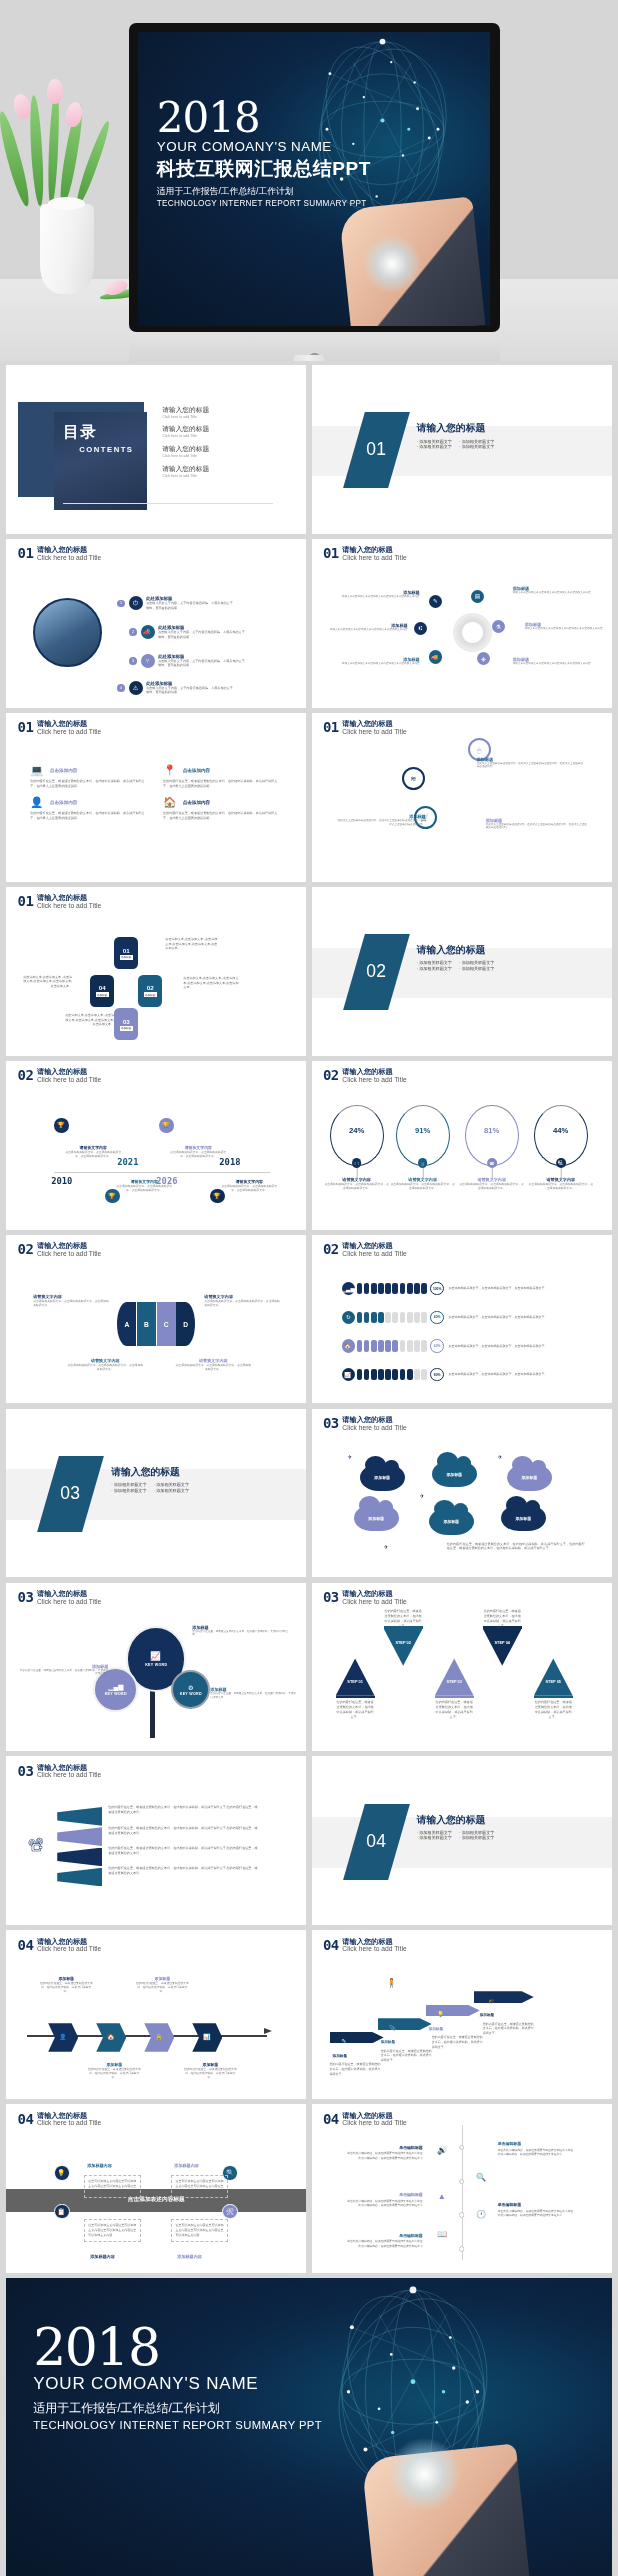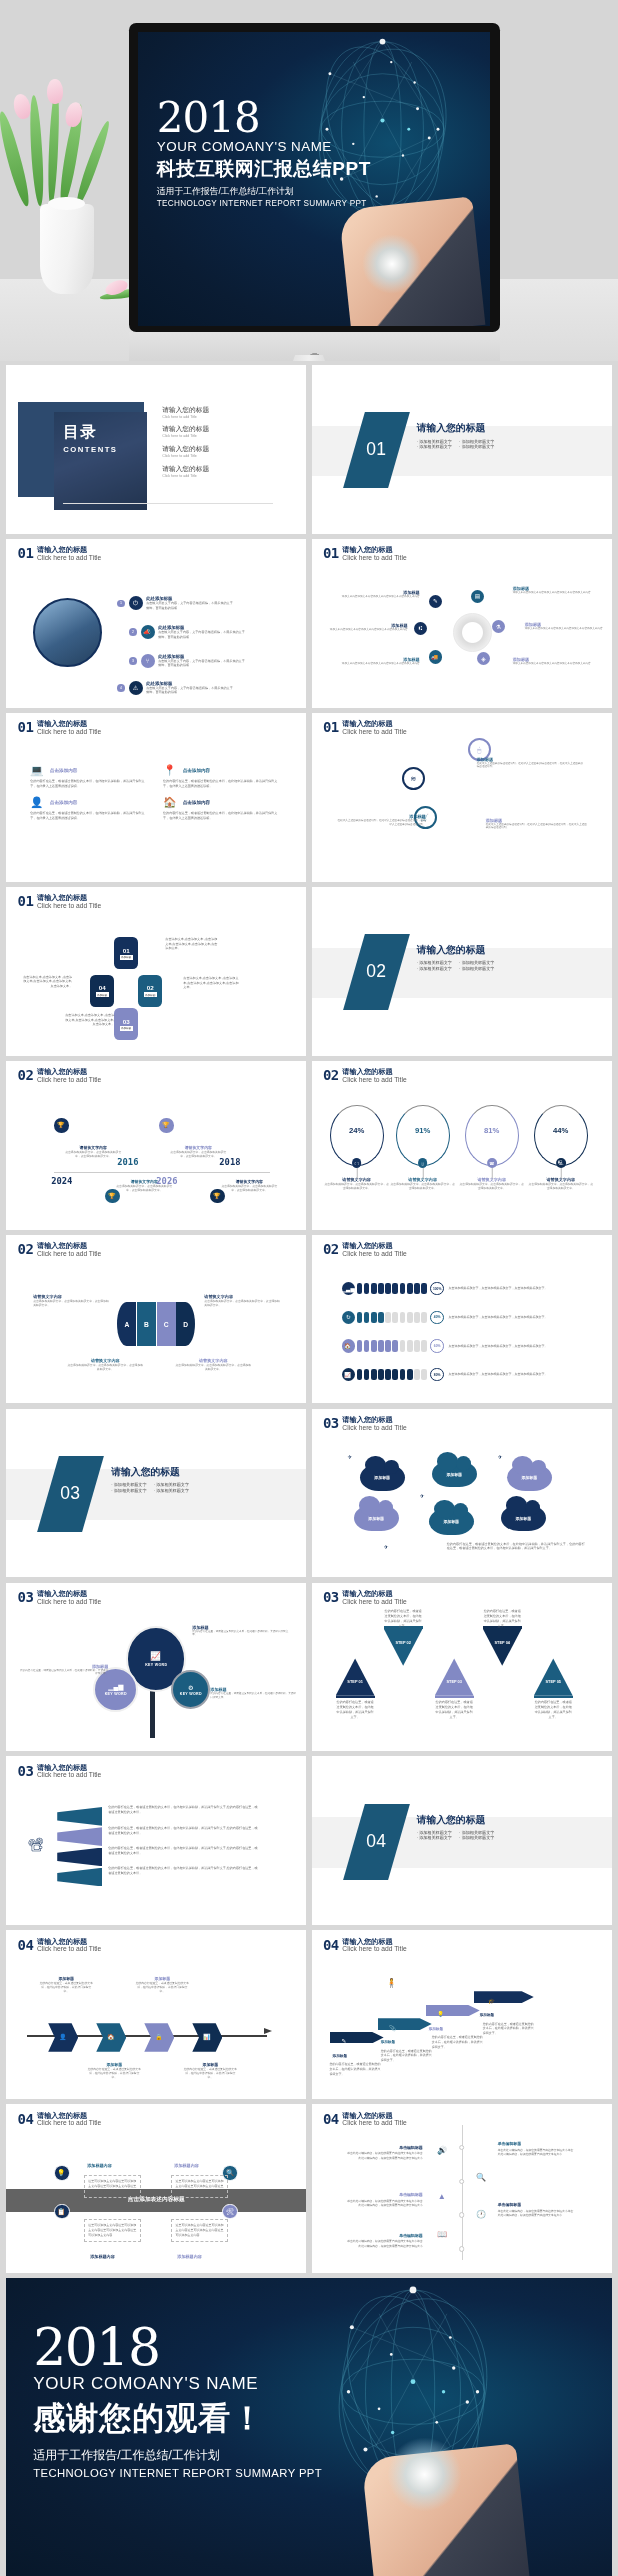--- a/index.html
+++ b/index.html
@@ -83,21 +83,21 @@
   .div-bul span{font-size:4.1px;color:#444;}
   .div-bul span:before{content:"· ";}
 
   
   .toc-bg{position:absolute;left:4%;top:22%;width:42%;height:56%;background:#2d4a6e;}
   .toc-img{position:absolute;left:16%;top:28%;width:31%;height:58%;
      background:linear-gradient(160deg,#243a55 0%,#44557a 45%,#1b2535 100%);}
   .toc-ov{position:absolute;left:16%;top:28%;width:31%;height:58%;background:rgba(40,64,100,.55);}
   .toc-word{position:absolute;left:19%;top:34%;color:#fff;}
   .toc-word .cn{font-size:15.5px;font-weight:700;letter-spacing:1.5px;}
-  .toc-word .en{font-size:7.7px;font-weight:700;letter-spacing:1.5px;margin-top:1.5px;}
+  .toc-word .en{font-size:7.7px;font-weight:700;letter-spacing:1.5px;margin-top:1.5px;margin-left:16px;}
   .toc-list{position:absolute;left:52%;top:24%;width:40%;}
   .toc-item{margin-bottom:6.7px;}
   .toc-item .t{font-size:6.7px;color:#3a3a3a;}
   .toc-item .s{font-size:3.6px;color:#999;}
   .toc-rule{position:absolute;left:19%;top:82%;width:70%;height:0.5px;background:#ddd;}
 
   
   .cn-t{font-size:4.4px;font-weight:700;color:#13305c;}
   .cn-b{font-size:3.1px;color:#666;line-height:1.45;}
   .c1{color:#13305c}.c2{color:#1b5d80}.c3{color:#8289c4}.c4{color:#0f2d52}
@@ -605,22 +605,22 @@
           <div class="b">点击添加相关标题文字，点击添加相关标题文字，点击添加相关标题文字。</div>
         </div>
     <div class="tl-card" style="left:36%;top:70%;text-align:center">
           <div class="t c2">请替换文字内容</div>
           <div class="b">点击添加相关标题文字，点击添加相关标题文字，点击添加相关标题文字。</div>
         </div>
     <div class="tl-card" style="left:71%;top:70%;text-align:center">
           <div class="t c1">请替换文字内容</div>
           <div class="b">点击添加相关标题文字，点击添加相关标题文字，点击添加相关标题文字。</div>
         </div>
-    <div class="tl-year c1" style="left:15%;top:68%">2024</div>
-    <div class="tl-year c2" style="left:37%;top:57%">2016</div>
+    <div class="tl-year c1" style="left:15%;top:68%">2010</div>
+    <div class="tl-year c2" style="left:37%;top:57%">2021</div>
     <div class="tl-year c3" style="left:50%;top:68%">2026</div>
     <div class="tl-year c1" style="left:71%;top:57%">2018</div>
   </div>
 
   <div class="slide">
     <div class="sh">
           <div class="sh-num">02</div>
       <div class="sh-tt">
             <div class="sh-cn">请输入您的标题</div>
       <div class="sh-en">Click here to add Title</div>
@@ -1109,20 +1109,19 @@
             <circle cx="120" cy="235" r="2.5"></circle>
             <circle cx="195" cy="175" r="2.5"></circle>
           </g>
     </svg>
   </div>
   <div class="hand"></div>
   <div class="phone-glow" style="right:149px;bottom:72px;width:77px;height:77px"></div>
   <div class="tk-text">
     <div class="tk-2018">2018</div>
     <div class="tk-company">YOUR COMOANY'S NAME</div>
-    <div class="tk-cn">感谢您的观看！</div>
     <div class="tk-s1">适用于工作报告/工作总结/工作计划</div>
     <div class="tk-s2">TECHNOLOGY INTERNET REPORT SUMMARY PPT</div>
   </div>
 </div>
 
 </div>
 
 
 </body></html>

